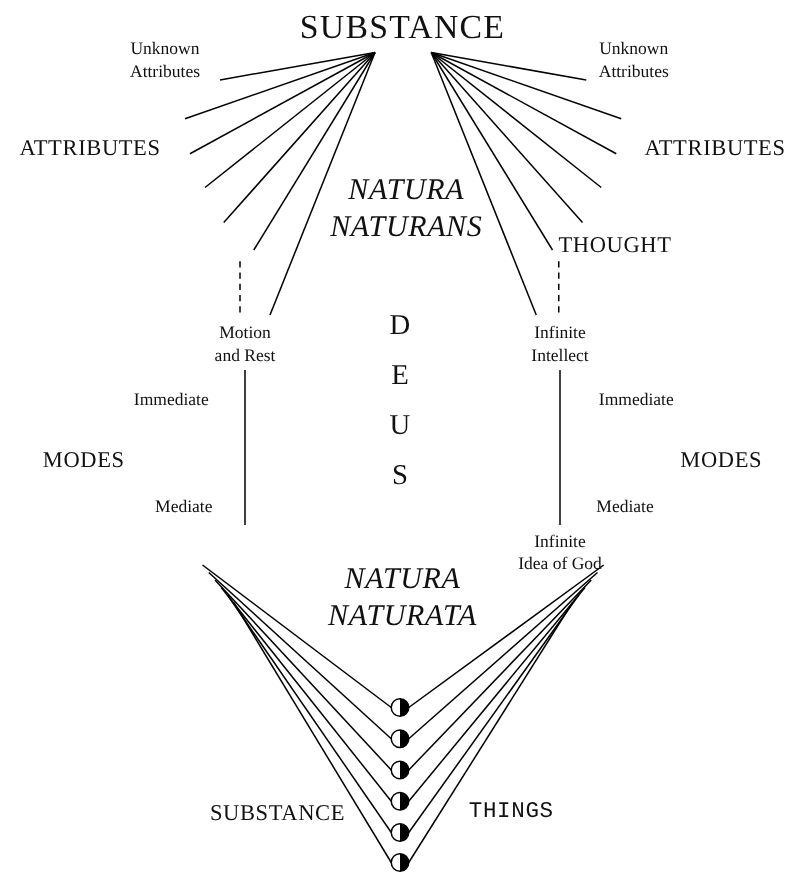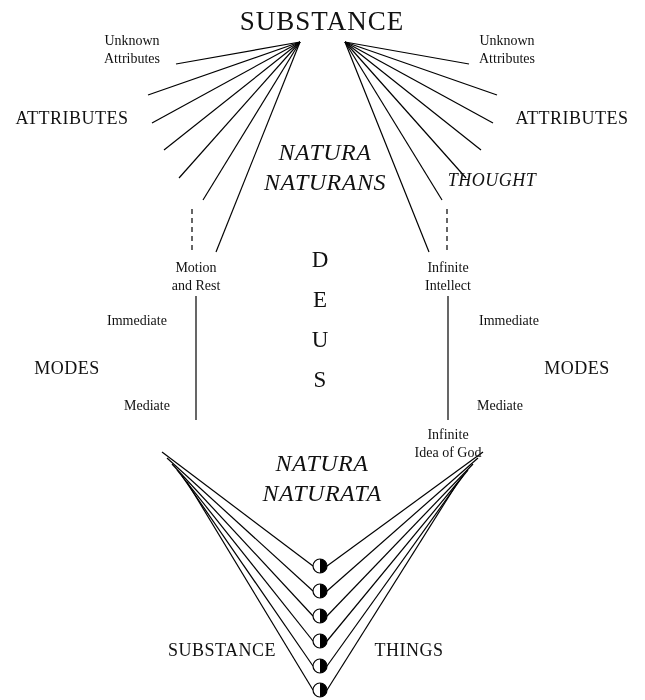--- a/index.html
+++ b/index.html
@@ -124,21 +124,21 @@
 Attributes</div>
   <div class="label size-sm" style="left:507px; top:49px;">Unknown
 Attributes</div>
 
   <div class="label size-md" style="left:72px; top:118px;">ATTRIBUTES</div>
   <div class="label size-md" style="left:572px; top:118px;">ATTRIBUTES</div>
 
   <div class="label size-lg" style="left:325px; top:167px;">NATURA
 NATURANS</div>
 
-  <div class="label size-md" style="left:492px; top:180px;font-style:italic;">THOUGHT</div>
+  <div class="label size-md" style="left:492px; top:196px;">THOUGHT</div>
 
   <div class="label size-sm" style="left:196px; top:276px;">Motion
 and Rest</div>
   <div class="label size-sm" style="left:448px; top:276px;">Infinite
 Intellect</div>
 
   <div class="label deus" style="left:320px; top:320px;">D
 E
 U
 S</div>
@@ -152,15 +152,15 @@
   <div class="label size-sm" style="left:147px; top:406px;">Mediate</div>
   <div class="label size-sm" style="left:500px; top:406px;">Mediate</div>
 
   <div class="label size-sm" style="left:448px; top:443px;">Infinite
 Idea of God</div>
 
   <div class="label size-lg" style="left:322px; top:478px;">NATURA
 NATURATA</div>
 
   <div class="label size-md" style="left:222px; top:650px;">SUBSTANCE</div>
-  <div class="label size-md" style="left:409px; top:650px;">THINGS</div>
+  <div class="label size-md" style="left:409px; top:650px;font-family:Liberation Mono, monospace;">THINGS</div>
 
 </div>
 
 </body></html>

